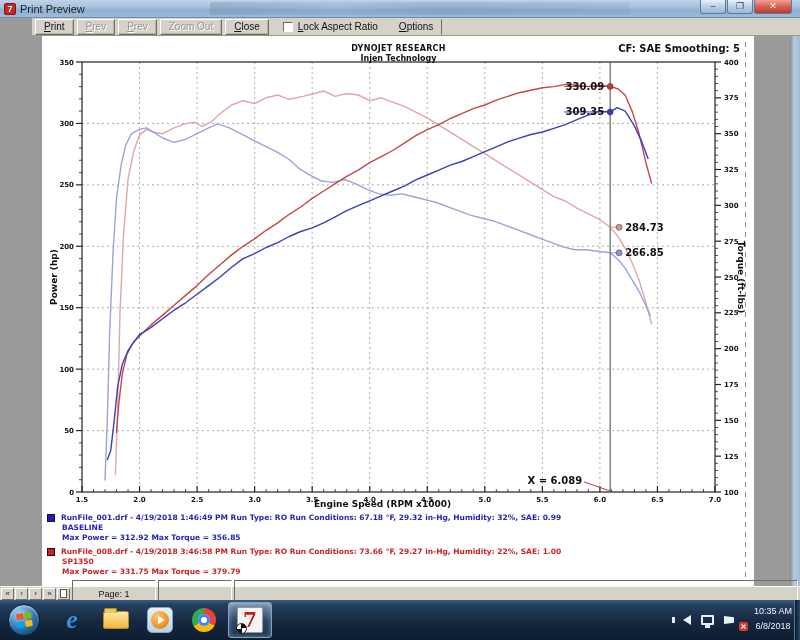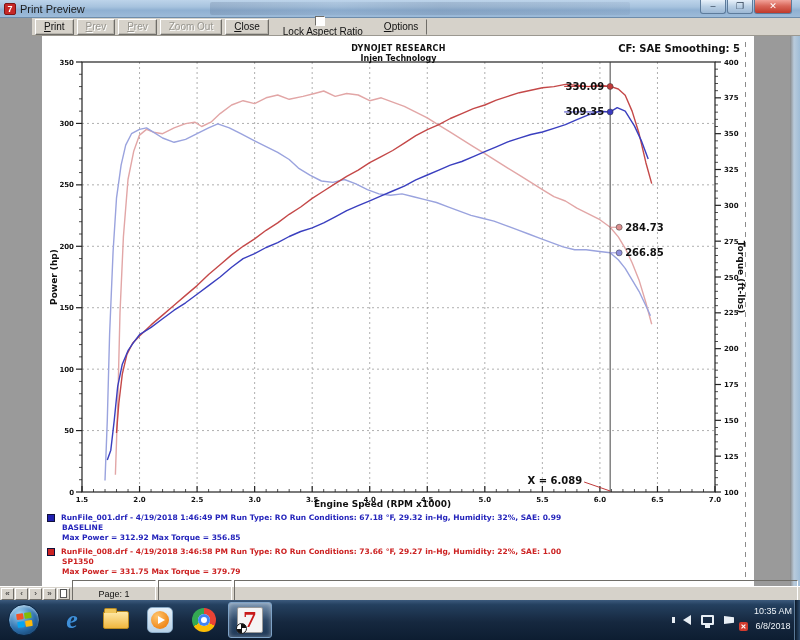--- a/index.html
+++ b/index.html
@@ -21,21 +21,21 @@
     line-height:12px; text-align:center; border-radius:0 0 3px 3px; margin-left:1px; }
   .winbtn.close { background:linear-gradient(180deg,#f2a39a,#d9675a 45%,#c0392b); color:#fff; width:38px; }
 
   
   .toolbar { position:absolute; left:0; top:18px; width:800px; height:18px; background:#d6d2ca;
     border-bottom:1px solid #9b9890; display:flex; align-items:center;margin-left:32px; }
   .tbtn { height:16px; margin-left:3px; padding:0 8px; background:#d6d2ca; font-size:10px; line-height:14px;
     border:1px solid; border-color:#ffffff #6f6d68 #6f6d68 #ffffff; box-shadow:inset -1px -1px 0 #b7b4ac; color:#111; }
   .tbtn.disabled { color:#98968f; text-shadow:1px 1px 0 #fff; }
   .mn::first-letter { text-decoration:underline; }
-  .chk-wrap { display:flex; align-items:center; margin-left:14px; font-size:10px; color:#111;flex-direction:column; }
+  .chk-wrap { display:flex; align-items:center; margin-left:14px; font-size:10px; color:#111; }
   .chk { width:10px; height:10px; background:#fff; border:1px solid; border-color:#6f6d68 #fff #fff #6f6d68; margin-right:5px; }
   .tbtn.flat { border-color:#d6d2ca #6f6d68 #d6d2ca #d6d2ca; box-shadow:none; margin-left:12px; }
 
   
   .page { position:absolute; left:42px; top:36px; width:712px; height:550px; background:#ffffff; }
   .aero-edge { position:absolute; right:0; top:36px; width:10px; height:550px;
     background:linear-gradient(90deg,#8a8a8a,#b9cbdc 40%,#9fbcd6); }
 
   .chart-text { position:absolute; font-family:"DejaVu Sans",sans-serif; font-weight:bold; color:#111; }
   .hdr-title { top:8px; left:40px; width:633px; text-align:center; font-size:8px; letter-spacing:.3px; }

